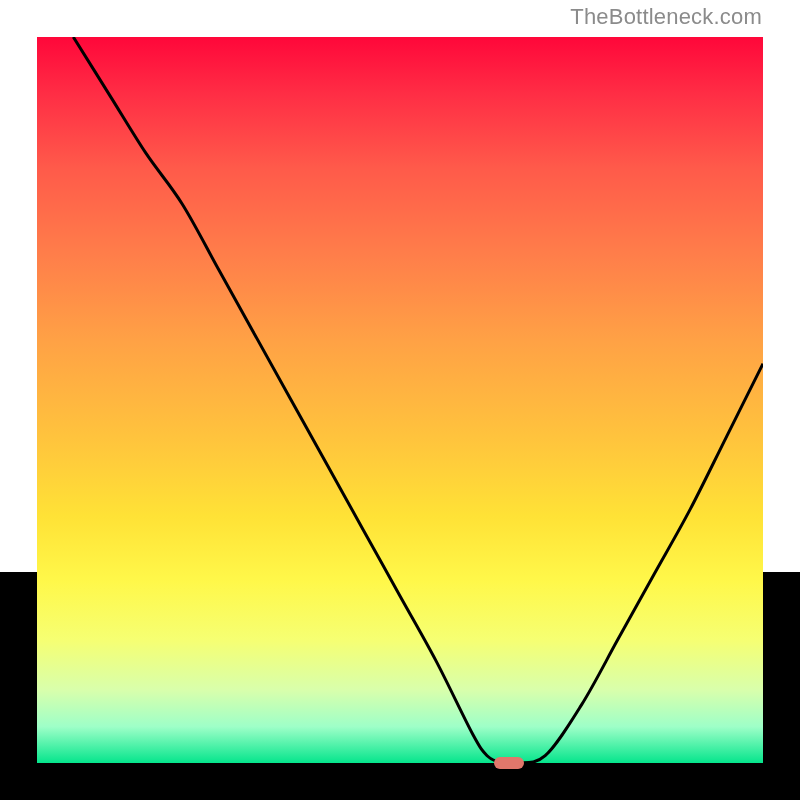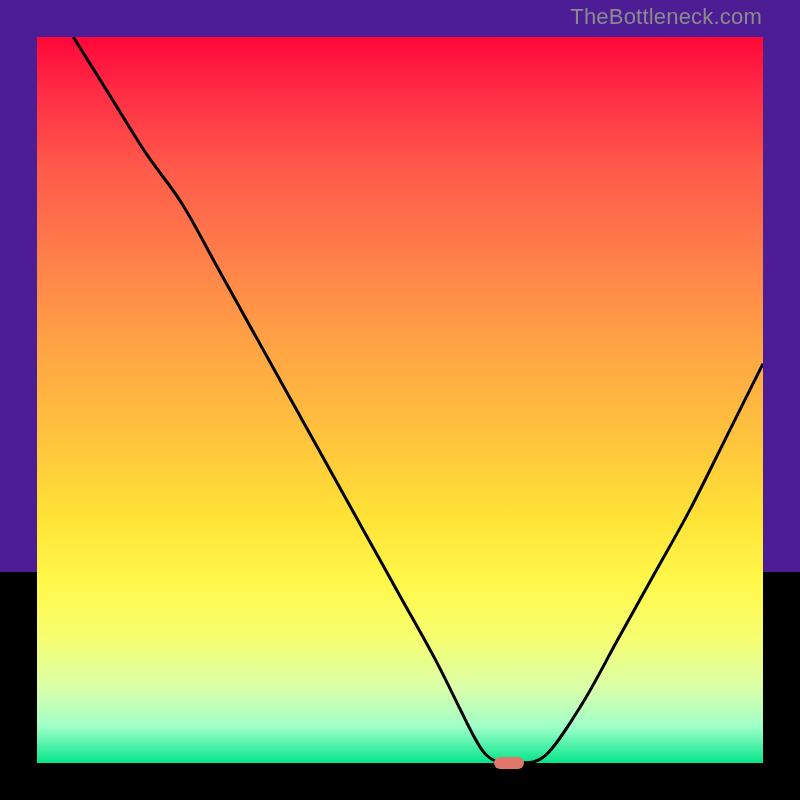--- a/index.html
+++ b/index.html
@@ -7,21 +7,21 @@
     padding: 0;
     width: 800px;
     height: 800px;
     background: #000;
     overflow: hidden;
   }
   .frame {
     position: relative;
     width: 800px;
     height: 572px;
-    background: #4c1d95;
+    background: #ffffff;
   }
   .plot-area {
     position: absolute;
     left: 37px;
     top: 37px;
     width: 726px;
     height: 726px;
     
     background: linear-gradient(
       to bottom,

